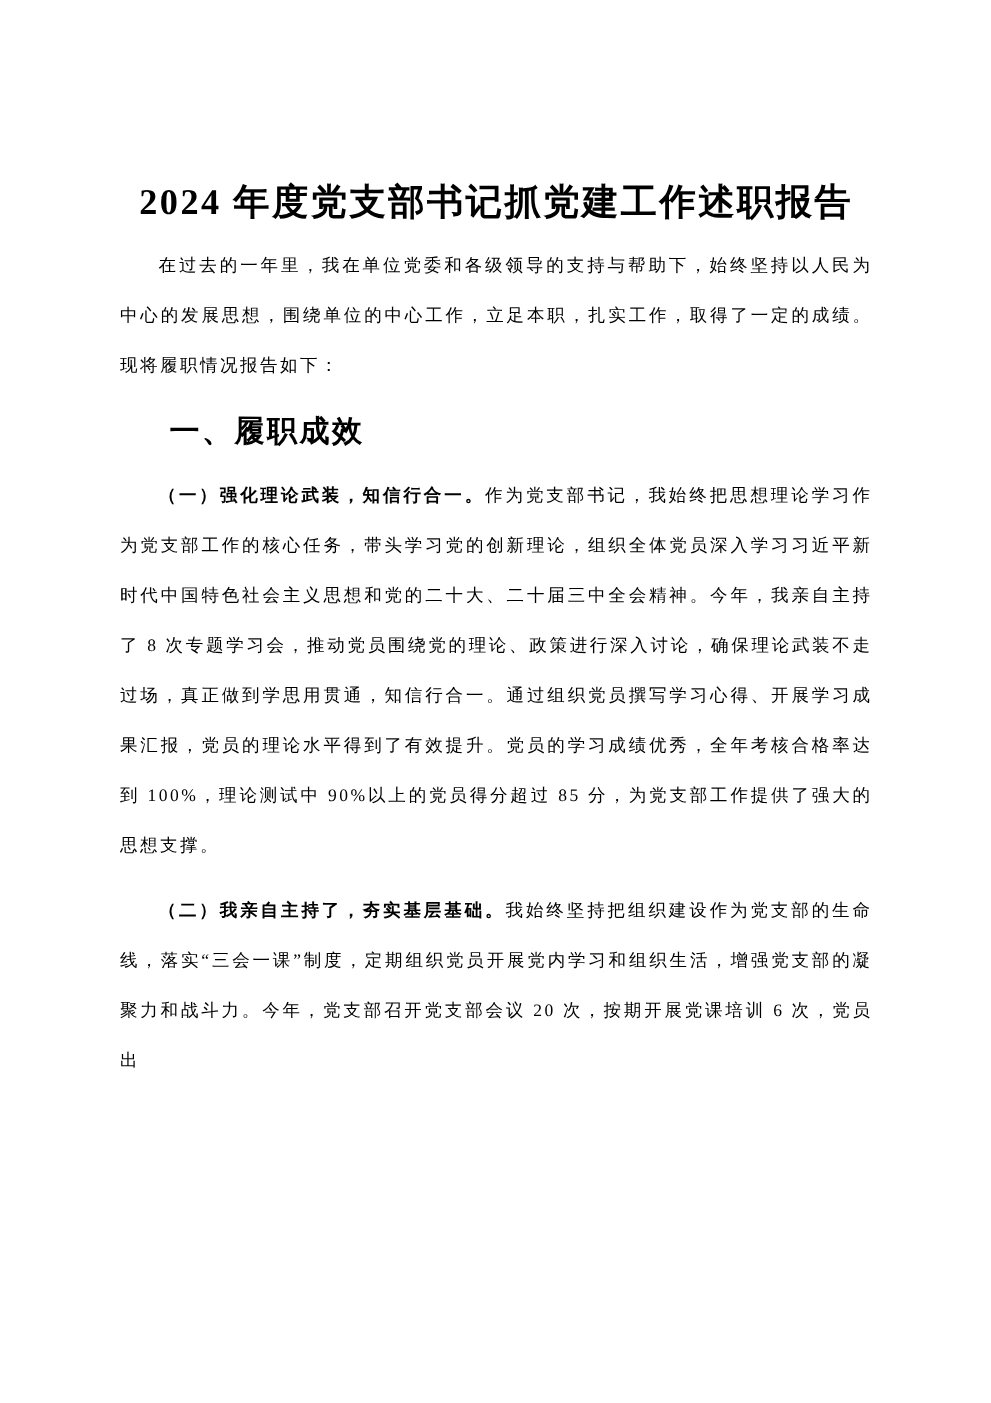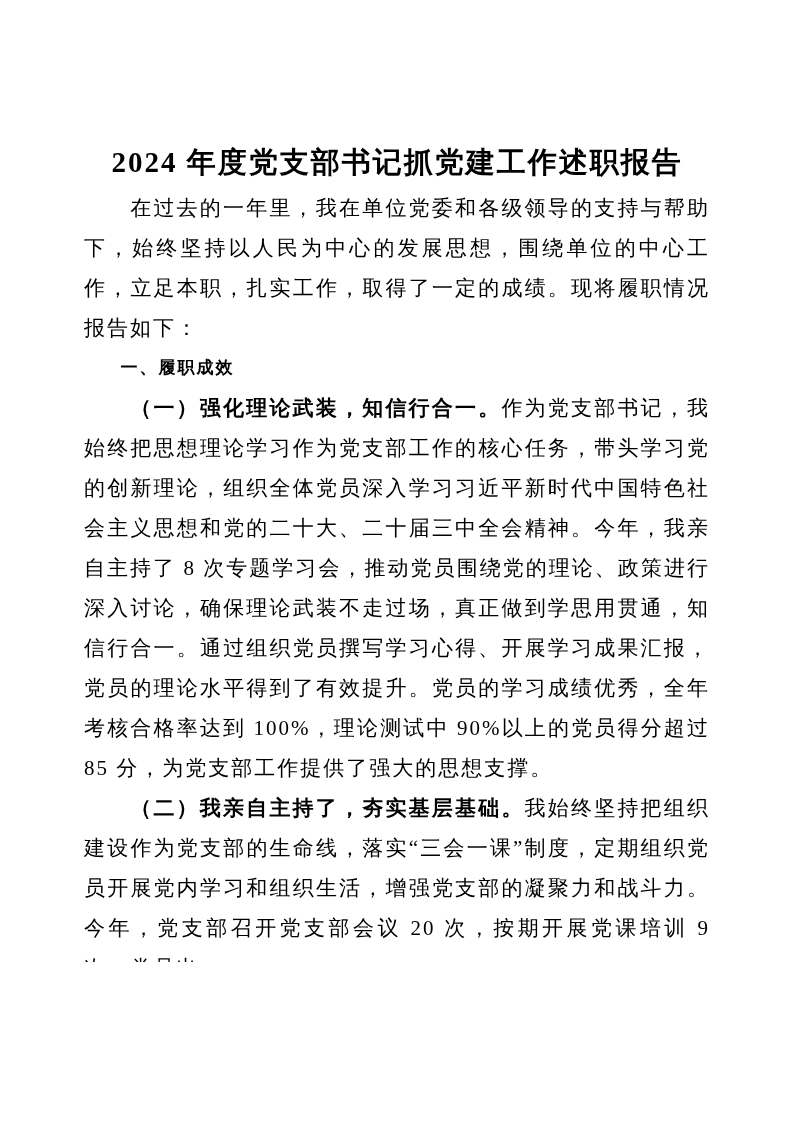--- a/index.html
+++ b/index.html
@@ -23,30 +23,30 @@
     font-size: 29px;
     font-weight: bold;
     line-height: 40px;
     text-align: center;
     letter-spacing: 2px;
     margin: 0 0 6px 0;
     white-space: nowrap;
   }
   .body-para {
     font-family: "Liberation Serif", "DejaVu Serif", serif;
-    font-size: 21px;
+    font-size: 14px;
     line-height: 40px;
     letter-spacing: 2px;
     text-align: justify;
     text-indent: 2.2em;
-    margin: 0;
+    margin: 12px;
   }
   .section-heading {
     font-family: "Liberation Sans", "DejaVu Sans", sans-serif;
-    font-size: 17px;
+    font-size: 24px;
     font-weight: bold;
     line-height: 40px;
     letter-spacing: 2px;
     text-indent: 2.15em;
     margin: 0;
   }
   .para-lead {
     font-weight: bold;
   }
 </style>
@@ -56,15 +56,15 @@
 <div class="page">
 
   <h1 class="doc-title">2024 年度党支部书记抓党建工作述职报告</h1>
 
   <p class="body-para">在过去的一年里，我在单位党委和各级领导的支持与帮助下，始终坚持以人民为中心的发展思想，围绕单位的中心工作，立足本职，扎实工作，取得了一定的成绩。现将履职情况报告如下：</p>
 
   <h2 class="section-heading">一、履职成效</h2>
 
   <p class="body-para"><span class="para-lead">（一）强化理论武装，知信行合一。</span><span>作为党支部书记，我始终把思想理论学习作为党支部工作的核心任务，带头学习党的创新理论，组织全体党员深入学习习近平新时代中国特色社会主义思想和党的二十大、二十届三中全会精神。今年，我亲自主持了 8 次专题学习会，推动党员围绕党的理论、政策进行深入讨论，确保理论武装不走过场，真正做到学思用贯通，知信行合一。通过组织党员撰写学习心得、开展学习成果汇报，党员的理论水平得到了有效提升。党员的学习成绩优秀，全年考核合格率达到 100%，理论测试中 90%以上的党员得分超过 85 分，为党支部工作提供了强大的思想支撑。</span></p>
 
-  <p class="body-para"><span class="para-lead">（二）我亲自主持了，夯实基层基础。</span><span>我始终坚持把组织建设作为党支部的生命线，落实“三会一课”制度，定期组织党员开展党内学习和组织生活，增强党支部的凝聚力和战斗力。今年，党支部召开党支部会议 20 次，按期开展党课培训 9 次，党员出</span></p>
+  <p class="body-para"><span class="para-lead">（二）我亲自主持了，夯实基层基础。</span><span>我始终坚持把组织建设作为党支部的生命线，落实“三会一课”制度，定期组织党员开展党内学习和组织生活，增强党支部的凝聚力和战斗力。今年，党支部召开党支部会议 20 次，按期开展党课培训 6 次，党员出</span></p>
 
 </div>
 
 </body></html>

